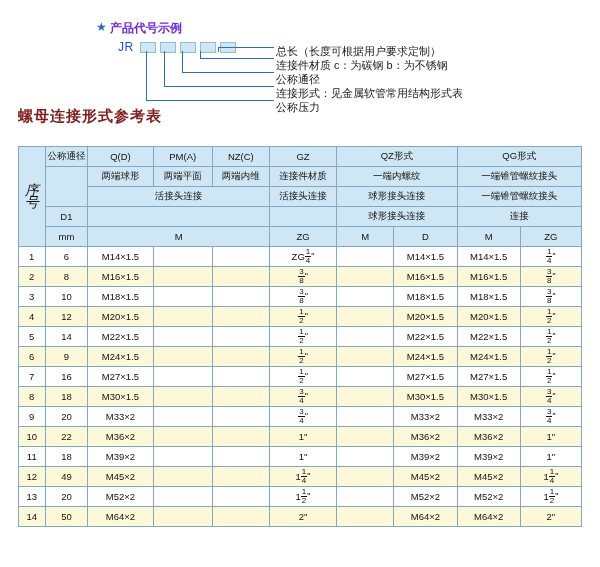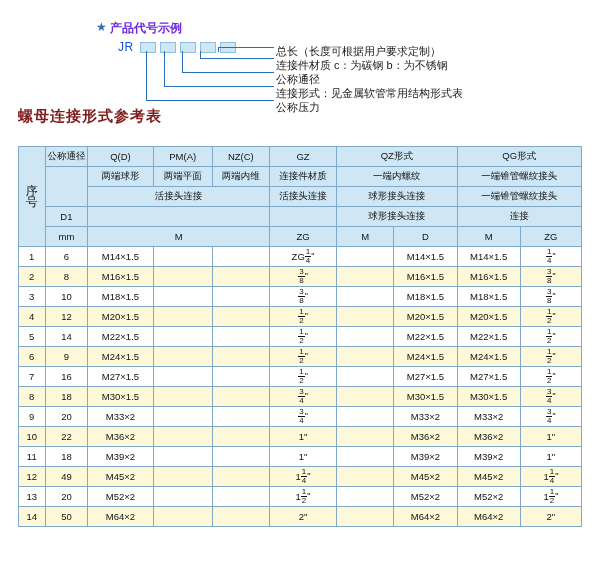--- a/index.html
+++ b/index.html
@@ -67,21 +67,21 @@
   thead th{background:#cfe7f5;font-weight:normal;}
   tbody tr:nth-child(odd) td{background:#ffffff;}
   tbody tr:nth-child(even) td{background:#fdf9d8;}
   td.idx,th.idx{width:26px;}
   td.dn,th.dn{width:42px;}
   .frac{display:inline-block;vertical-align:middle;text-align:center;line-height:1;}
   .frac .n{display:block;font-size:8px;border-bottom:1px solid #111;padding:0 1px;}
   .frac .d{display:block;font-size:8px;padding:0 1px;}
   .mixed{display:inline-block;vertical-align:middle;}
   .unit{font-size:9px;}
-  .v-ser{letter-spacing:0;line-height:10px;font-size:12px;}
+  .v-ser{letter-spacing:0;line-height:10px;font-size:14px;font-style:italic;}
 </style>
 </head>
 <body>
 
 <div class="page">
 
   <div class="legend">
     <span class="legend-star">★</span>
     <div class="legend-title">产品代号示例</div>
 

